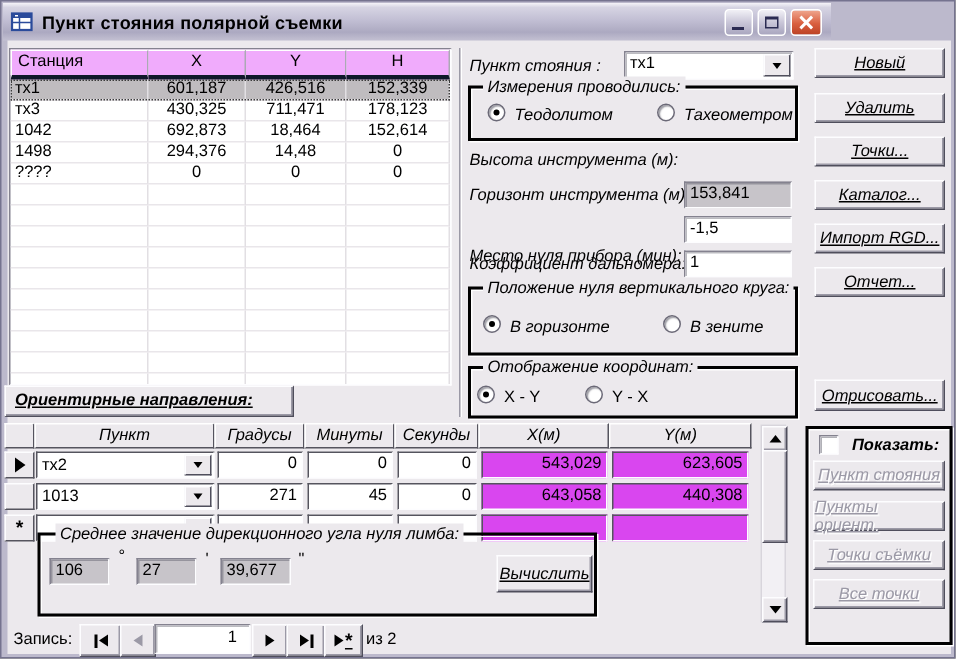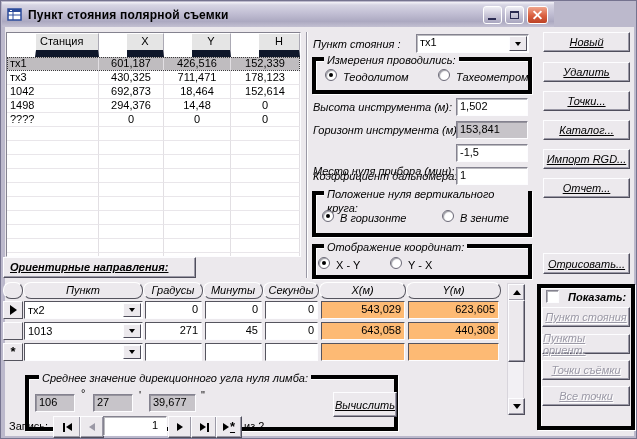--- a/index.html
+++ b/index.html
@@ -15,28 +15,28 @@
   .cap-btn.close{width:21px;background:linear-gradient(180deg,#EFA58D 0%,#D95F3F 55%,#BC4226 100%);}
   .glyph-min{position:absolute;left:4px;bottom:3px;width:8px;height:2px;background:#2B2B52;}
   .glyph-max{position:absolute;left:4px;top:4px;width:9px;height:8px;border:1px solid #2B2B52;border-top-width:2px;box-sizing:border-box;background:transparent;}
   .glyph-x1,.glyph-x2{position:absolute;left:4px;top:7px;width:11px;height:2px;background:#FFF;}
   .glyph-x1{transform:rotate(45deg);}.glyph-x2{transform:rotate(-45deg);}
   .client{position:absolute;left:4px;top:26px;width:629px;height:409px;background:#ECE9ED;}
   .abs{position:absolute;box-sizing:border-box;}
   .it{font-style:italic;}
   .sunken{border:1px solid;border-color:#84828F #FDFDFF #FDFDFF #84828F;box-shadow:inset 1px 1px 0 rgba(60,60,75,.35);}
   .raised{border:1px solid;border-color:#FDFDFF #4F4E5C #4F4E5C #FDFDFF;box-shadow:inset -1px -1px 0 #9B99A6,inset 1px 1px 0 #ECE9ED;background:#ECE9ED;text-decoration:underline;}
-  .groove{border:4px solid #000000;box-shadow:inset 1px 1px 0 #FFF,1px 1px 0 #FFF;}
+  .groove{border:2px solid #000000;box-shadow:inset 1px 1px 0 #FFF,1px 1px 0 #FFF;}
   .legend{position:absolute;top:-8px;left:8px;background:#ECE9ED;padding:0 3px;font-style:italic;line-height:14px;}
   
   .sta-table{left:5px;top:31px;width:295px;height:225px;background:#FFF;overflow:hidden;
        border:1px solid;border-color:#84828F #FDFDFF #FDFDFF #84828F;}
   .sta-row{display:grid;grid-template-columns:92px 65px 67px 1fr;}
-  .sta-head .sta-c{background:#e5e5e5;border-right:1px solid #ABA9B4;border-bottom:7px solid #0f172a;border-top:1px solid #FFF;
-       height:16px;line-height:15px;text-align:center;margin-left:28px;}
+  .sta-head .sta-c{background:#f0abfc;border-right:1px solid #ABA9B4;border-bottom:3px solid #0f172a;border-top:1px solid #FFF;
+       height:16px;line-height:15px;text-align:center;}
   .sta-head .sta-c.name{text-align:left;padding-left:4px;border-left:1px solid #FFF;}
   .sta-body .sta-c{height:13px;line-height:12px;border-right:1px solid #E2DFE3;border-bottom:1px solid #E9E6EA;
        text-align:center;overflow:hidden;}
   .sta-body .sta-c.name{text-align:left;padding-left:3px;}
   .sta-body.sel{background:#BFBCBF;outline:1px dotted #3C3C3C;outline-offset:-1px;}
   .vdiv{left:305px;top:31px;width:2px;height:246px;border-left:1px solid #9B99A6;border-right:1px solid #FFF;}
   
   .combo{display:flex;background:#FFF;}
   .combo .txt{flex:1;padding:1px 0 0 3px;overflow:hidden;white-space:nowrap;}
   .ddbtn{width:16px;margin:1px;border:1px solid;border-color:#FDFDFF #4F4E5C #4F4E5C #FDFDFF;background:#ECE9ED;
@@ -47,25 +47,25 @@
   .radio{width:12px;height:12px;border-radius:50%;background:#FFF;border:1px solid #6B6977;
        box-shadow:inset 1px 1px 1px rgba(40,40,55,.45);}
   .radio.checked::after{content:"";display:block;width:4px;height:4px;border-radius:50%;background:#000;margin:3px 0 0 3px;}
   .checkbox{width:13px;height:13px;background:#FFF;border:1px solid;border-color:#84828F #FDFDFF #FDFDFF #84828F;
        box-shadow:inset 1px 1px 0 rgba(60,60,75,.4);}
   .btn{display:flex;align-items:center;justify-content:center;font-style:italic;cursor:default;}
   .btn.disabled{color:#9B99A6;text-shadow:1px 1px 0 #FFFFFF;}
   
   .g-head{left:2px;top:281px;height:17px;width:498px;display:grid;grid-template-columns:20px 120px 60px 60px 56px 87px 95px;}
   .g-h{border-top:1px solid #FFF;border-left:1px solid #FFF;border-right:1px solid #55545E;border-bottom:1px solid #55545E;
-       background:#ECE9ED;font-style:italic;text-align:center;line-height:15px;overflow:hidden;border-radius:8px;}
+       background:#ECE9ED;font-style:italic;text-align:center;line-height:15px;overflow:hidden;}
   .cellbox{position:absolute;height:18px;box-sizing:border-box;border:1px solid;border-color:#55545E #FDFDFF #FDFDFF #55545E;
        background:#FFF;line-height:15px;overflow:hidden;}
   .cellbox.num{text-align:right;padding-right:3px;}
-  .cellbox.ro{background:#fdba74;}
+  .cellbox.ro{background:#d946ef;}
   .selcell{position:absolute;width:20px;height:18px;background:#ECE9ED;border:1px solid;
        border-color:#FDFDFF #55545E #55545E #FDFDFF;box-sizing:border-box;display:flex;align-items:center;justify-content:center;}
   .tri-r{width:0;height:0;border-top:5px solid transparent;border-bottom:5px solid transparent;border-left:7px solid #000;}
   .tri-l{width:0;height:0;border-top:4px solid transparent;border-bottom:4px solid transparent;border-right:6px solid #000;}
   .tri-r.sm{border-top-width:4px;border-bottom-width:4px;border-left-width:6px;}
   .tri-l.dis{border-right-color:#9B99A6;}
   .tri-u{width:0;height:0;border-left:4px solid transparent;border-right:4px solid transparent;border-bottom:5px solid #000;}
   .tri-dn{width:0;height:0;border-left:4px solid transparent;border-right:4px solid transparent;border-top:5px solid #000;}
   .vbar{width:2px;height:9px;background:#000;}
   .star{font-size:13px;line-height:10px;font-weight:bold;}
@@ -217,21 +217,20 @@
 
   <div class="abs groove" style="left:311px;top:56px;width:220px;height:37px;">
     <span class="legend">Измерения проводились:</span>
   </div>
   <span class="abs radio checked" style="left:324px;top:68px;"></span>
   <span class="abs it" style="left:342px;top:70px;">Теодолитом</span>
   <span class="abs radio" style="left:437px;top:68px;"></span>
   <span class="abs it" style="left:455px;top:70px;">Тахеометром</span>
 
   <span class="abs it" style="left:312px;top:100px;">Высота инструмента (м):</span>
-  <div class="abs field sunken" style="left:455px;top:97px;width:72px;height:18px;">1,502</div>
 
   <span class="abs it" style="left:312px;top:123px;">Горизонт инструмента (м):</span>
   <div class="abs field ro sunken" style="left:455px;top:120px;width:72px;height:18px;">153,841</div>
 
   <span class="abs it" style="left:312px;top:164px;">Место нуля прибора (мин):</span>
   <div class="abs field sunken" style="left:455px;top:143px;width:72px;height:18px;">-1,5</div>
 
   <span class="abs it" style="left:312px;top:169px;">Коэффициент дальномера:</span>
   <div class="abs field sunken" style="left:455px;top:166px;width:72px;height:18px;">1</div>
 
@@ -347,21 +346,21 @@
   <div class="abs btn raised disabled" style="left:541px;top:333px;width:88px;height:20px;">
       <span>Пункты ориент.</span>
     </div>
   <div class="abs btn raised disabled" style="left:541px;top:359px;width:88px;height:20px;">
       <span>Точки съёмки</span>
     </div>
   <div class="abs btn raised disabled" style="left:541px;top:385px;width:88px;height:20px;">
       <span>Все точки</span>
     </div>
 
-  <div class="abs groove" style="left:24px;top:374px;width:373px;height:56px;">
+  <div class="abs groove" style="left:24px;top:354px;width:373px;height:56px;">
     <span class="legend" style="left:10px;white-space:nowrap;">Среднее значение дирекционного угла нуля лимба:</span>
     <div class="field ro sunken" style="position:absolute;left:6px;top:15px;width:40px;height:18px;box-sizing:border-box;">106</div>
     <span style="position:absolute;left:52px;top:8px;">°</span>
     <div class="field ro sunken" style="position:absolute;left:64px;top:15px;width:40px;height:18px;box-sizing:border-box;">27</div>
     <span style="position:absolute;left:110px;top:10px;">'</span>
     <div class="field ro sunken" style="position:absolute;left:120px;top:15px;width:47px;height:18px;box-sizing:border-box;">39,677</div>
     <span style="position:absolute;left:172px;top:10px;">"</span>
     <div class="btn raised" style="position:absolute;left:304px;top:13px;width:62px;height:23px;">
         <span>Вычислить</span>
       </div>

